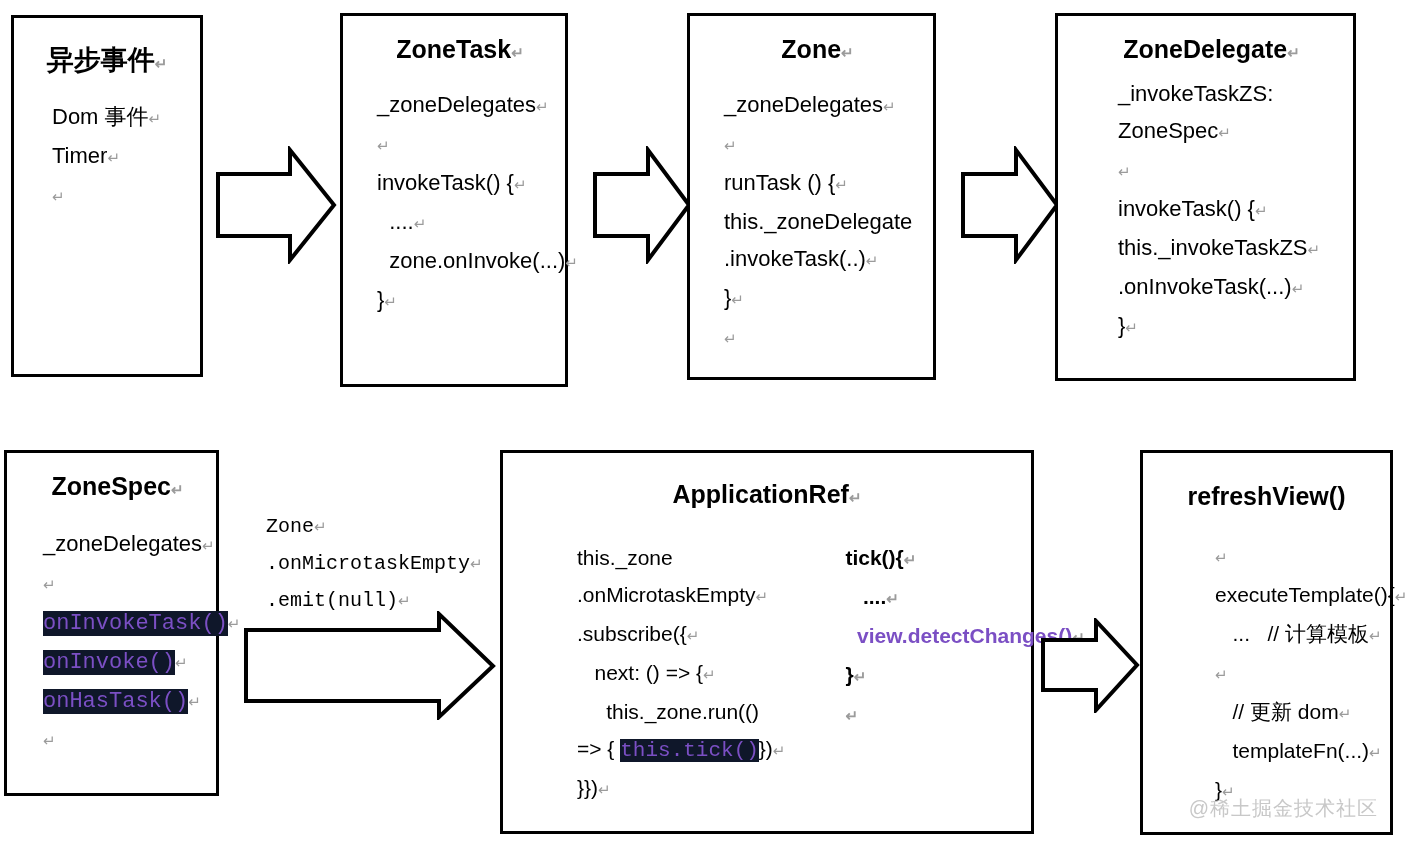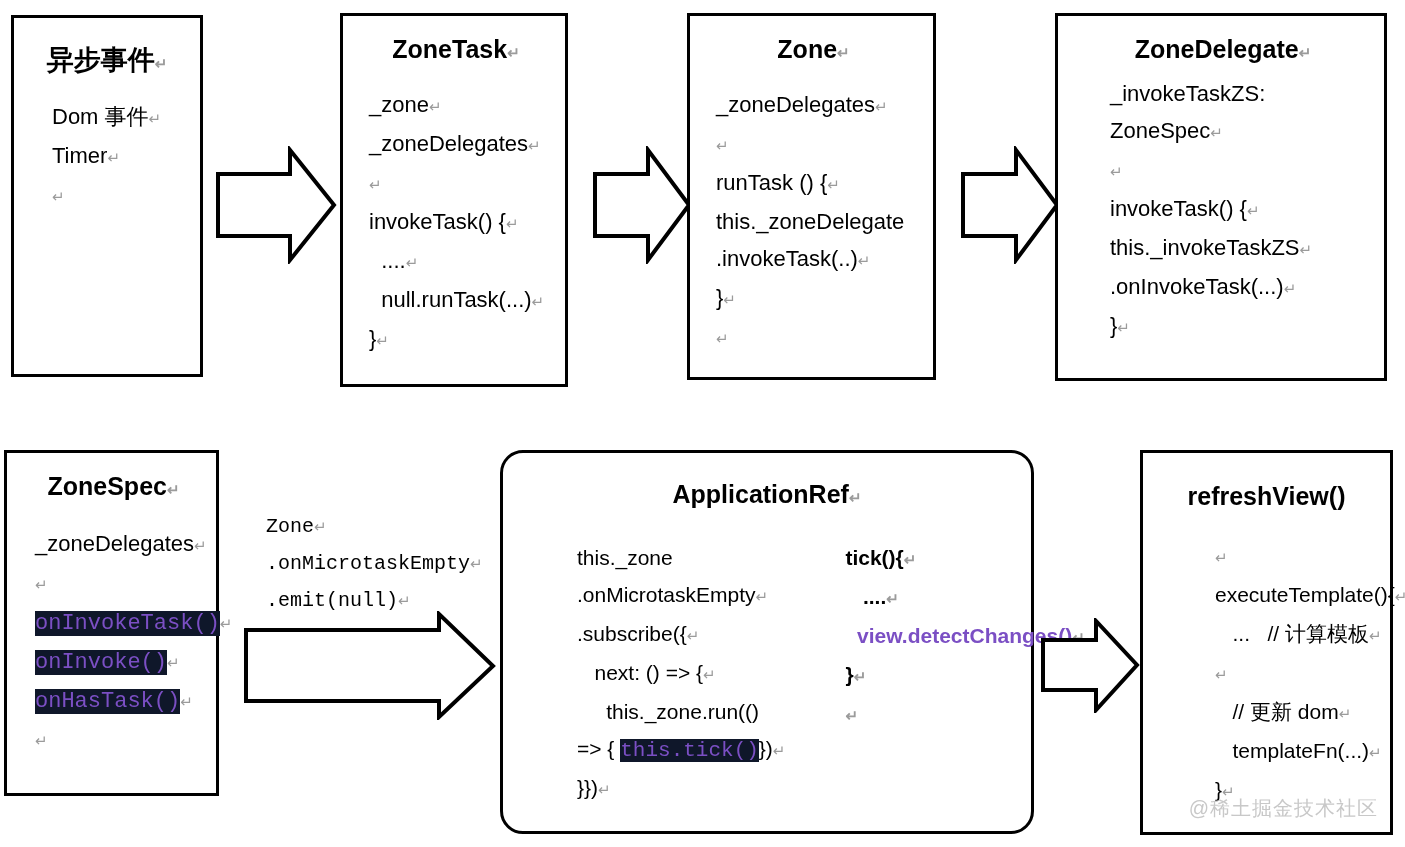--- a/index.html
+++ b/index.html
@@ -46,29 +46,29 @@
   .pilcrow{color:#9b9b9b;font-size:15px;font-family:"Liberation Sans", sans-serif;}
 
   
   .arrow{position:absolute;}
   .arrow svg{display:block;width:100%;height:100%;}
 
   
   #box-async   {left:11px;  top:15px;  width:192px; height:362px;}
   #box-zonetask{left:340px; top:13px;  width:228px; height:374px;}
   #box-zone    {left:687px; top:13px;  width:249px; height:367px;}
-  #box-zonedel {left:1055px;top:13px;  width:332px; height:368px;}
+  #box-zonedel {left:1055px;top:13px;  width:301px; height:368px;}
 
   #box-zonespec{left:4px;   top:450px; width:215px; height:346px;}
-  #box-appref  {left:500px; top:450px; width:534px; height:384px;border-radius:23px;}
+  #box-appref  {left:500px; top:450px; width:534px; height:384px;}
   #box-refresh {left:1140px;top:450px; width:253px; height:385px;}
 
   .pad-async {padding:26px 0 0 0;}
   .pad-async .body{padding-left:38px;}
-  .pad-generic{padding:18px 0 0 4px;}
+  .pad-generic{padding:18px 0 0 12px;}
   .pad-generic .body{padding-left:22px;}
 
   .appref-cols{display:flex;padding:0 0 0 0;}
   .appref-col-l{width:258px;padding-left:30px;}
   .appref-col-r{width:246px;padding-left:16px;font-weight:bold;}
 
   .watermark{
     position:absolute;
     right:12px;bottom:10px;
     color:#c8c8c8;
@@ -96,26 +96,25 @@
 
   <div class="arrow" style="left:215px;top:146px;width:122px;height:118px;">
     <svg viewBox="0 0 122 118" preserveAspectRatio="none">
       <polygon points="3,28 75,28 75,4 119,59 75,114 75,90 3,90" fill="#ffffff" stroke="#000000" stroke-width="4" stroke-linejoin="miter"></polygon>
     </svg>
   </div>
 
   <div class="box pad-generic" id="box-zonetask">
     <div class="title"><span>ZoneTask</span><span class="pilcrow">↵</span></div>
     <div class="body" style="margin-top:22px;">
-      <div class="line"><span>_zone</span><span class="pilcrow">↵</span></div>
       <div class="line"><span>_zoneDelegates</span><span class="pilcrow">↵</span></div>
       <div class="line"><span></span><span class="pilcrow">↵</span></div>
       <div class="line"><span>invokeTask() {</span><span class="pilcrow">↵</span></div>
       <div class="line"><span>  ....</span><span class="pilcrow">↵</span></div>
-      <div class="line"><span>  null.runTask(...)</span><span class="pilcrow">↵</span></div>
+      <div class="line"><span>  zone.onInvoke(...)</span><span class="pilcrow">↵</span></div>
       <div class="line"><span>}</span><span class="pilcrow">↵</span></div>
     </div>
   </div>
 
   <div class="arrow" style="left:592px;top:146px;width:100px;height:118px;">
     <svg viewBox="0 0 100 118" preserveAspectRatio="none">
       <polygon points="3,28 56,28 56,4 97,59 56,114 56,90 3,90" fill="#ffffff" stroke="#000000" stroke-width="4" stroke-linejoin="miter"></polygon>
     </svg>
   </div>
 

